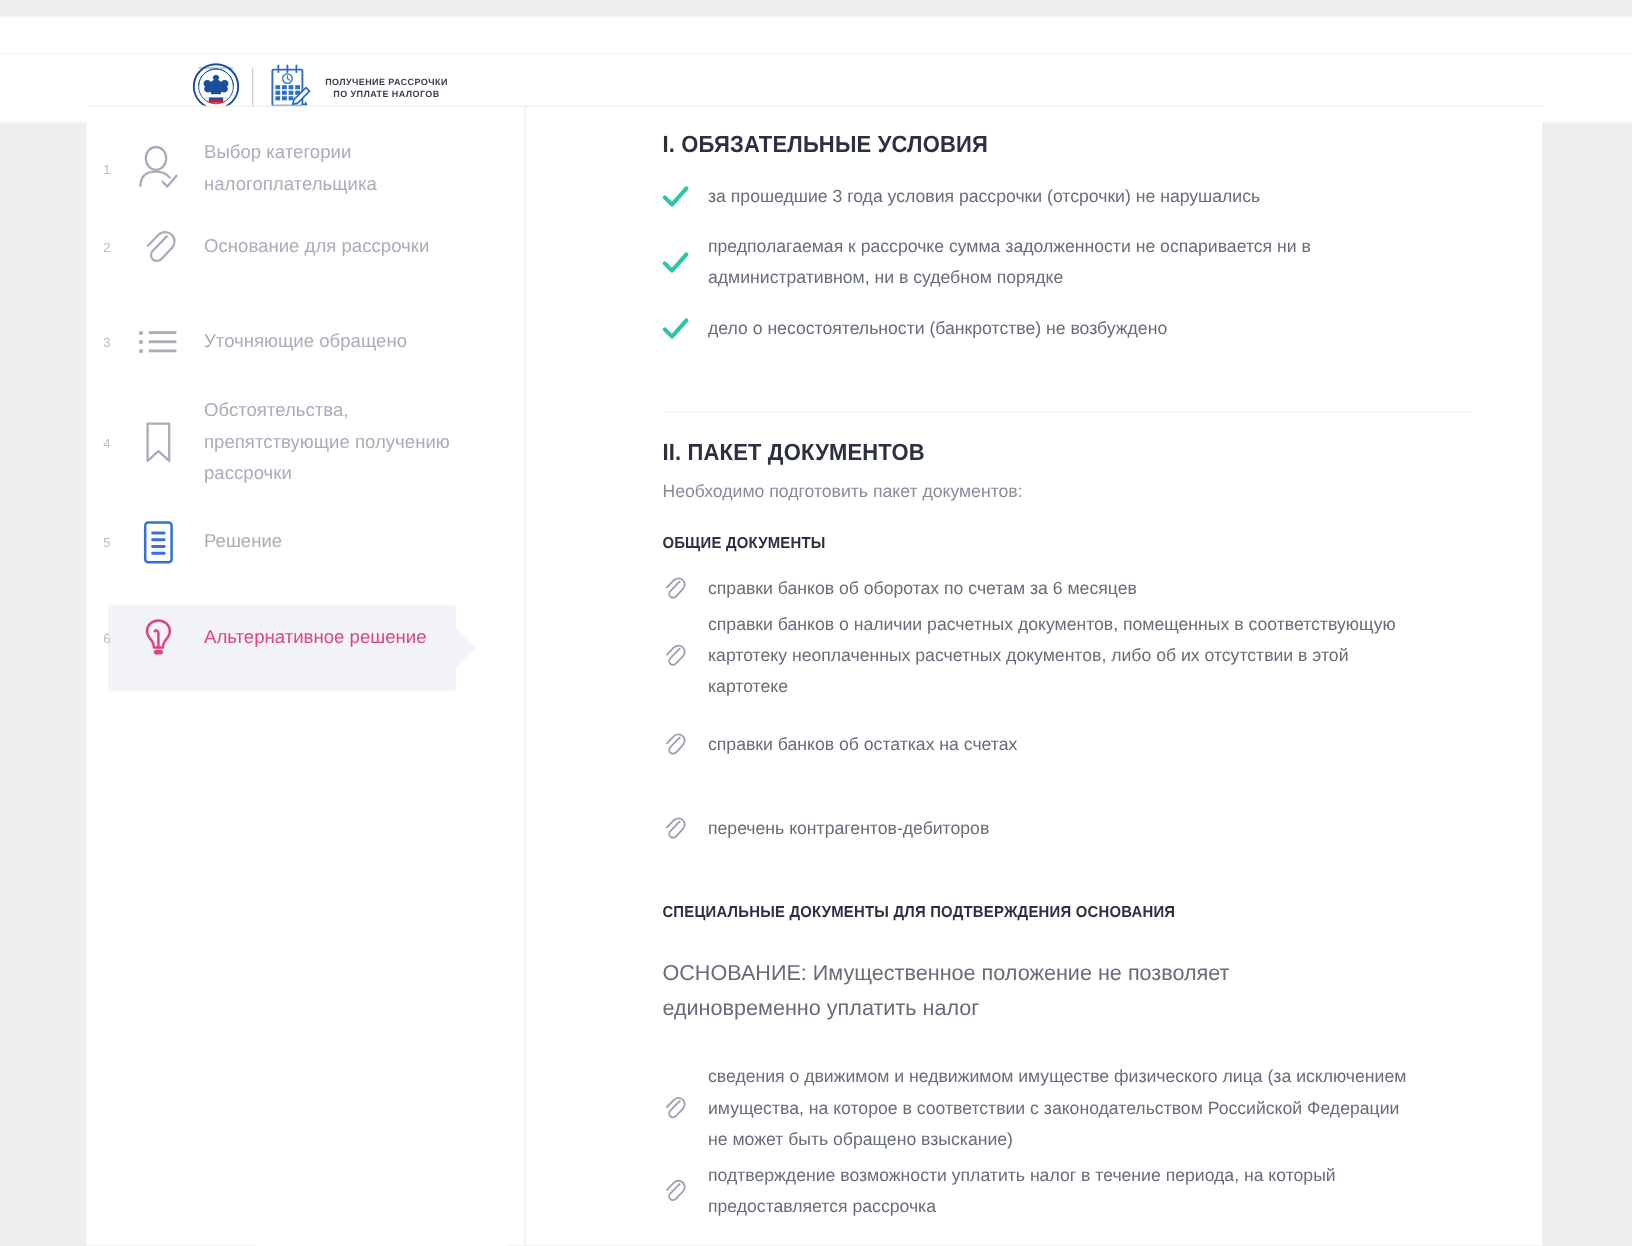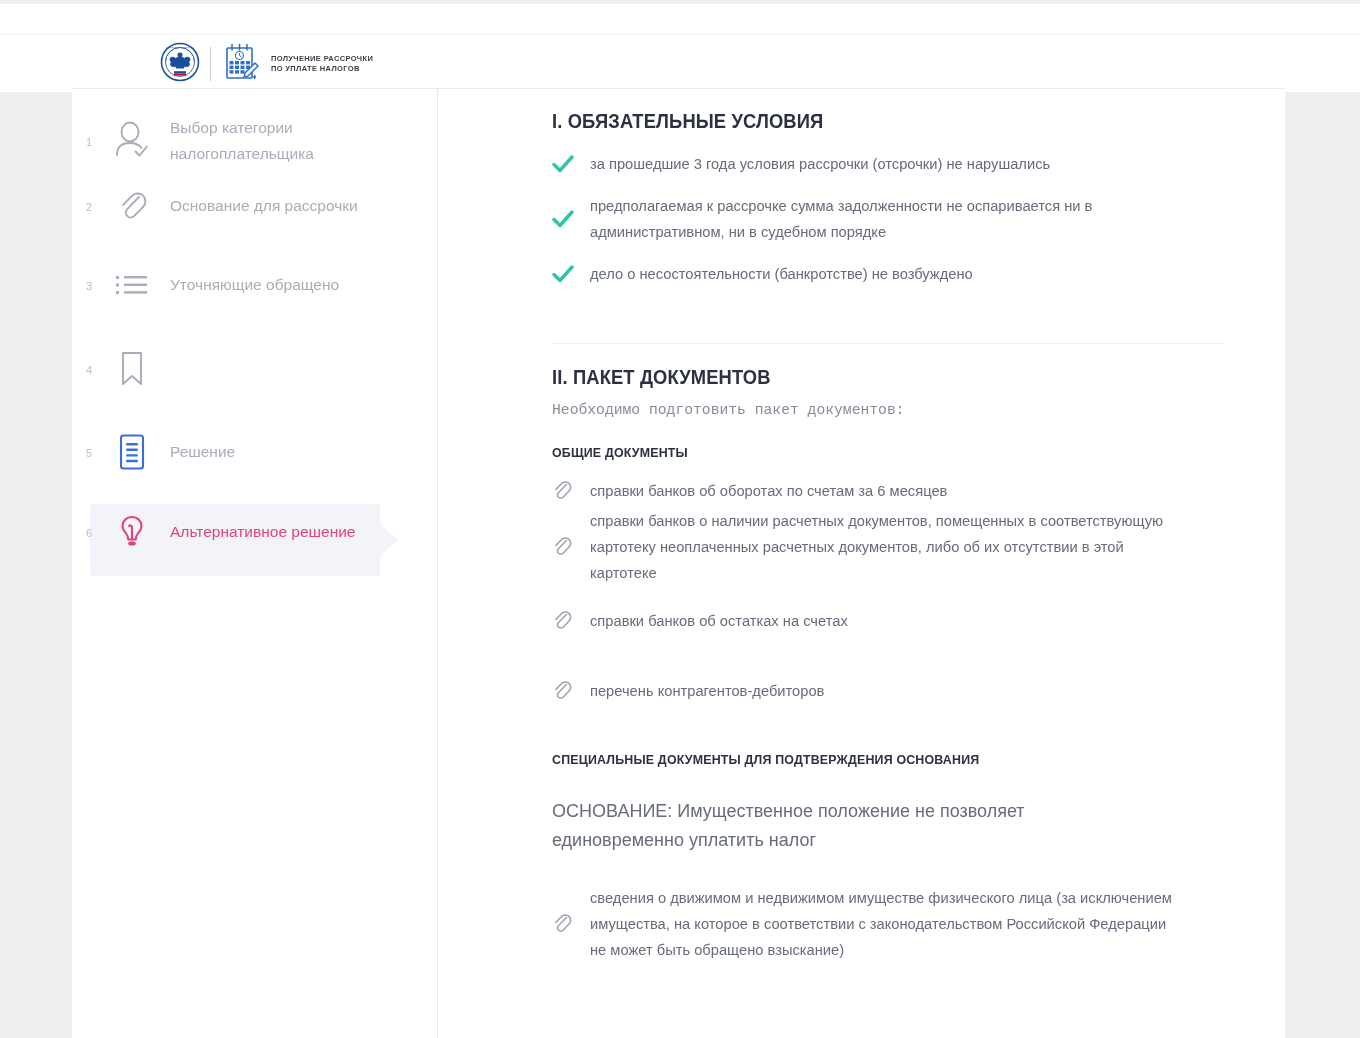--- a/index.html
+++ b/index.html
@@ -17,24 +17,25 @@
   #page {
     position: relative;
     width: 1360px;
     height: 1038px;
     background: #efefef;
   }
 
   
   .header-band {
     position: absolute;
-    left: 0; top: 4px;
+    left: 0; top: 14px;
     width: 1360px;
     height: 88px;
     background: #ffffff;
+    text-align: center;
   }
   .top-strip {
     position: absolute;
     left: 0; top: 0;
     width: 1360px;
     height: 30px;
     background: #ffffff;
   }
   .header-hairline {
     position: absolute;
@@ -209,21 +210,20 @@
     line-height: 26px;
     color: #666c7a;
     max-width: 560px;
   }
   li.item.wide .item-text { max-width: 590px; }
 
   .lead {
     font-size: 14.7px;
     line-height: 26px;
     color: #868c99;
-    font-family: Liberation Mono, monospace;
   }
   .basis {
     font-size: 18px;
     line-height: 29px;
     color: #666c7a;
     max-width: 590px;
   }
   .spacer-18 { height: 18px; }
   .spacer-22 { height: 22px; }
   .spacer-30 { height: 30px; }
@@ -351,20 +351,21 @@
         <span class="step-label">Уточняющие обращено</span>
       </div>
 
       <div class="step" style="top:238px;height:86px;">
         <span class="step-num">4</span>
         <span class="step-icon">
           <svg width="28" height="38" viewBox="0 0 28 38">
             <path d="M5 3 L23 3 L23 34 L14 26 L5 34 Z" fill="none" stroke="#a8adb8" stroke-width="1.9" stroke-linejoin="round"></path>
           </svg>
         </span>
+        <span class="step-label" style="max-width:210px;">Обстоятельства, препятствующие получению рассрочки</span>
       </div>
 
       <div class="step" style="top:338px;height:52px;">
         <span class="step-num">5</span>
         <span class="step-icon">
           <svg width="30" height="38" viewBox="0 0 30 38">
             <rect x="4" y="2.5" width="22" height="33" rx="2.5" fill="#ffffff" stroke="#3a6fd8" stroke-width="2.1"></rect>
             <rect x="9" y="10" width="12" height="2.4" rx="1.2" fill="#3a6fd8"></rect>
             <rect x="9" y="15.6" width="12" height="2.4" rx="1.2" fill="#3a6fd8"></rect>
             <rect x="9" y="21.2" width="12" height="2.4" rx="1.2" fill="#3a6fd8"></rect>
@@ -479,19 +480,27 @@
 
           <ul class="list">
             <li class="item wide" style="margin-bottom:4px;">
               <span class="bullet-icon">
                 <svg width="20" height="24" viewBox="0 0 20 24">
                   <path d="M14.5 5.5 L6.8 13.3 C5.3 14.8 5.3 16.9 6.6 18.2 C7.9 19.5 10 19.4 11.4 17.9 L17 12 C19.1 9.8 19.1 6.4 17 4.4 C14.9 2.4 11.5 2.5 9.4 4.7 L3.8 10.5" fill="none" stroke="#9ba0ac" stroke-width="1.5" stroke-linecap="round"></path>
                 </svg>
               </span>
               <span class="item-text">сведения о движимом и недвижимом имуществе физического лица (за исключением имущества, на которое в соответствии с законодательством Российской Федерации не может быть обращено взыскание)</span>
             </li>
+            <li class="item wide" style="margin-bottom:0;">
+              <span class="bullet-icon">
+                <svg width="20" height="24" viewBox="0 0 20 24">
+                  <path d="M14.5 5.5 L6.8 13.3 C5.3 14.8 5.3 16.9 6.6 18.2 C7.9 19.5 10 19.4 11.4 17.9 L17 12 C19.1 9.8 19.1 6.4 17 4.4 C14.9 2.4 11.5 2.5 9.4 4.7 L3.8 10.5" fill="none" stroke="#9ba0ac" stroke-width="1.5" stroke-linecap="round"></path>
+                </svg>
+              </span>
+              <span class="item-text">подтверждение возможности уплатить налог в течение периода, на который предоставляется рассрочка</span>
+            </li>
           </ul>
         </section>
 
       </div>
     </main>
   </div>
 </div>
 
 </body></html>

